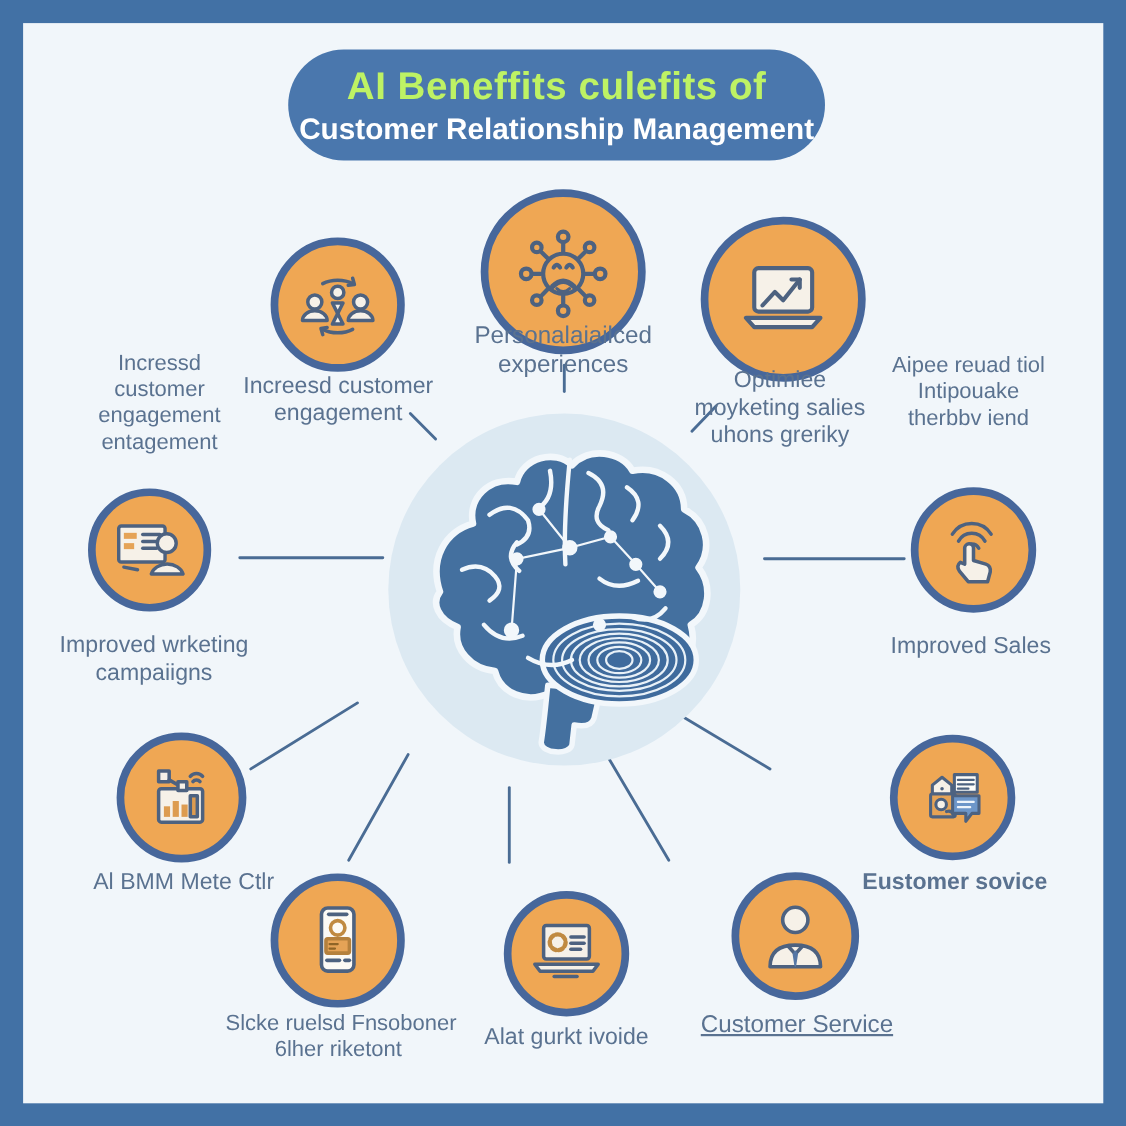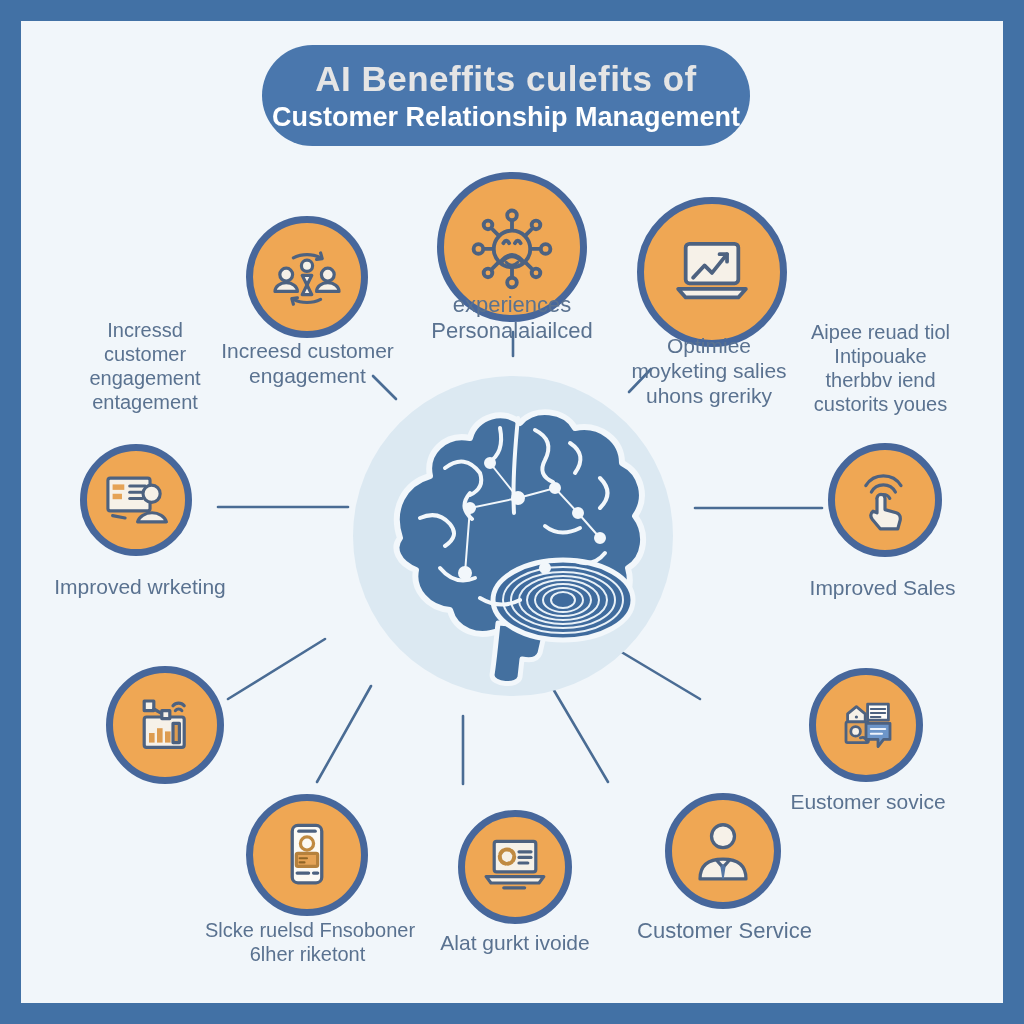--- a/index.html
+++ b/index.html
@@ -1,20 +1,20 @@
 <!DOCTYPE html>
 <html><head>
 <meta charset="utf-8">
 <style>
   html,body{margin:0;padding:0;background:#e8eef4;}
   .canvas{position:relative;width:1024px;height:1024px;background:#4271a5;font-family:"Liberation Sans",sans-serif;overflow:hidden;}
   .paper{position:absolute;left:21px;top:21px;right:21px;bottom:21px;background:#f1f6fa;}
   .pill{position:absolute;left:262px;top:45px;width:488px;height:101px;background:#4a77ad;border-radius:52px;
         display:flex;flex-direction:column;align-items:center;justify-content:center;}
-  .pill .t1{color:#e5e5e5;font-size:35px;font-weight:bold;letter-spacing:0.5px;}
+  .pill .t1{color:#bef264;font-size:35px;font-weight:bold;letter-spacing:0.5px;}
   .pill .t2{color:#ffffff;font-size:27px;font-weight:bold;margin-top:3px;}
   .circle{position:absolute;box-sizing:border-box;background:#efa754;border:7px solid #47679b;border-radius:50%;
           display:flex;align-items:center;justify-content:center;}
   .circle svg{display:block;}
   .lbl{position:absolute;color:#5a7290;text-align:center;line-height:1.2;}
   .lbl div{white-space:nowrap;}
   .conn{position:absolute;left:0;top:0;pointer-events:none;}
   .brain-wrap{position:absolute;left:350px;top:368px;width:326px;height:336px;}
 </style>
 </head>
@@ -110,22 +110,22 @@
         <line x1="64" y1="66" x2="70" y2="72"></line>
           <circle cx="75" cy="77" r="4.5"></circle>
         <path d="M41,46 q3,-5 6,0"></path>
           <path d="M53,46 q3,-5 6,0"></path>
         <path d="M40,64 q10,-10 20,0" stroke-width="5"></path>
         <path d="M44,66 q6,6 12,0" stroke-width="3"></path>
       </g>
     </svg>
   </div>
   <div class="lbl" style="left:402px;top:292px;width:220px;font-size:22px;">
+    <div>Personalaiailced</div>
     <div>experiences</div>
-    <div>Personalaiailced</div>
   </div>
 
   <div class="circle" style="left:246px;top:216px;width:122px;height:122px;">
     <svg viewBox="0 0 100 100" width="80" height="80">
       <g fill="none" stroke="#4d6280" stroke-width="4" stroke-linecap="round" stroke-linejoin="round">
         <circle cx="24" cy="47" r="8" fill="#f6f1e8"></circle>
         <path d="M10,68 a14,11 0 0 1 28,0 z" fill="#f6f1e8"></path>
         <circle cx="76" cy="47" r="8" fill="#f6f1e8"></circle>
         <path d="M62,68 a14,11 0 0 1 28,0 z" fill="#f6f1e8"></path>
         <circle cx="50" cy="36" r="7" fill="#f6f1e8"></circle>
@@ -163,40 +163,40 @@
   <div class="lbl" style="left:604px;top:333px;width:210px;font-size:21px;">
     <div>Optimiee</div>
     <div>moyketing salies</div>
     <div>uhons greriky</div>
   </div>
 
   <div class="lbl" style="left:788px;top:320px;width:185px;font-size:20px;">
     <div>Aipee reuad tiol</div>
     <div>Intipouake</div>
     <div>therbbv iend</div>
-    <div>custorits youes</div>
   </div>
 
   <div class="circle" style="left:80px;top:444px;width:112px;height:112px;">
     <svg viewBox="0 0 100 100" width="78" height="78">
       <g fill="none" stroke="#4d6280" stroke-width="4" stroke-linecap="round" stroke-linejoin="round">
         <rect x="14" y="22" width="54" height="42" rx="3" fill="#f6f1e8"></rect>
         <rect x="20" y="30" width="15" height="7" fill="#e5a356" stroke="none"></rect>
         <rect x="20" y="42" width="12" height="7" fill="#e5a356" stroke="none"></rect>
         <line x1="42" y1="32" x2="62" y2="32"></line>
         <line x1="42" y1="40" x2="62" y2="40"></line>
         <line x1="42" y1="48" x2="58" y2="48"></line>
         <path d="M20,70 l16,3"></path>
         <circle cx="70" cy="42" r="11" fill="#f6f1e8"></circle>
         <path d="M52,78 a19,15 0 0 1 37,0 z" fill="#f6f1e8"></path>
       </g>
     </svg>
   </div>
   <div class="lbl" style="left:45px;top:574px;width:190px;font-size:21px;">
     <div>Improved wrketing</div>
+    <div>campaiigns</div>
   </div>
 
   <div class="circle" style="left:828px;top:443px;width:114px;height:114px;">
     <svg viewBox="0 0 100 100" width="80" height="80">
       <g fill="none" stroke="#4d6280" stroke-width="4" stroke-linecap="round" stroke-linejoin="round">
         <path d="M26,32 a26,26 0 0 1 44,0"></path>
         <path d="M33,40 a17,17 0 0 1 30,0"></path>
         <path d="M40,48 a9,9 0 0 1 16,0"></path>
         <path d="M44,86 l-10,-12 q-4,-6 1,-10 l5,2 v-18 a5,5 0 0 1 10,0 v14 l14,4 q6,2 5,9 l-3,11 z" fill="#f6f1e8"></path>
       </g>
@@ -215,20 +215,23 @@
         <rect x="50" y="58" width="7" height="14" fill="#dd9c50" stroke="none"></rect>
         <rect x="60" y="48" width="8" height="24" fill="#dd9c50"></rect>
         <rect x="24" y="20" width="12" height="12" fill="#f6f1e8"></rect>
         <line x1="36" y1="30" x2="50" y2="38"></line>
         <rect x="46" y="32" width="10" height="10" fill="#f6f1e8"></rect>
         <path d="M60,26 a9,9 0 0 1 14,0"></path>
         <path d="M63,32 a5,5 0 0 1 8,0"></path>
       </g>
     </svg>
   </div>
+  <div class="lbl" style="left:72px;top:789px;width:190px;font-size:21px;">
+    <div>Al BMM Mete Ctlr</div>
+  </div>
 
   <div class="circle" style="left:246px;top:794px;width:122px;height:122px;">
     <svg viewBox="0 0 100 100" width="82" height="82">
       <g fill="none" stroke="#4d6280" stroke-width="4" stroke-linecap="round" stroke-linejoin="round">
         <rect x="32" y="14" width="36" height="70" rx="7" fill="#fcfaf5"></rect>
         <line x1="40" y1="21" x2="60" y2="21"></line>
         <circle cx="50" cy="36" r="8" stroke="#c08a41"></circle>
         <rect x="37" y="48" width="26" height="16" rx="2" fill="#e5a356" stroke="#b5813d"></rect>
         <path d="M41,54 h9 M41,59 h6" stroke="#8f6527" stroke-width="2.5"></path>
         <line x1="38" y1="72" x2="52" y2="72"></line>
@@ -261,36 +264,36 @@
   <div class="circle" style="left:665px;top:793px;width:116px;height:116px;">
     <svg viewBox="0 0 100 100" width="82" height="82">
       <g fill="none" stroke="#4d6280" stroke-width="4" stroke-linecap="round" stroke-linejoin="round">
         <circle cx="50" cy="32" r="14" fill="#f6f1e8"></circle>
         <path d="M22,84 q0,-24 28,-24 q28,0 28,24 z" fill="#f6f1e8"></path>
         <path d="M42,61 l8,9 8,-9"></path>
         <path d="M48,70 l2,-3 2,3 -2,13 z" fill="#5577a5" stroke="#5577a5" stroke-width="2"></path>
       </g>
     </svg>
   </div>
-  <div class="lbl" style="left:632px;top:918px;width:185px;font-size:22px;">
+  <div class="lbl" style="left:632px;top:918px;width:185px;font-size:22px;text-decoration:underline;">
     <div>Customer Service</div>
   </div>
 
   <div class="circle" style="left:809px;top:668px;width:114px;height:114px;">
     <svg viewBox="0 0 100 100" width="80" height="80">
       <g fill="none" stroke="#4d6280" stroke-width="3.5" stroke-linecap="round" stroke-linejoin="round">
         <path d="M27,36 l11,-9 11,9 v10 h-22 z" fill="#f6f1e8"></path>
         <circle cx="38" cy="40" r="2" fill="#4d6280" stroke="none"></circle>
         <rect x="25" y="46" width="28" height="26" rx="2" fill="#e5a356"></rect>
         <circle cx="37" cy="58" r="6" fill="#f6f1e8"></circle>
         <path d="M43,66 q6,-2 8,4"></path>
         <rect x="52" y="24" width="26" height="20" fill="#fdfcf9"></rect>
         <path d="M56,30 h18 M56,35 h18 M56,40 h12" stroke-width="2.5"></path>
         <path d="M50,48 h30 v20 h-8 l-7,9 v-9 h-15 z" fill="#6d96c9"></path>
         <path d="M56,55 h18 M56,61 h14" stroke="#eef4fb" stroke-width="2.5"></path>
       </g>
     </svg>
   </div>
-  <div class="lbl" style="left:778px;top:789px;width:180px;font-size:21px;">
+  <div class="lbl" style="left:778px;top:789px;width:180px;font-size:21px;font-weight:bold;">
     <div>Eustomer sovice</div>
   </div>
 
 </div>
 
 </body></html>

